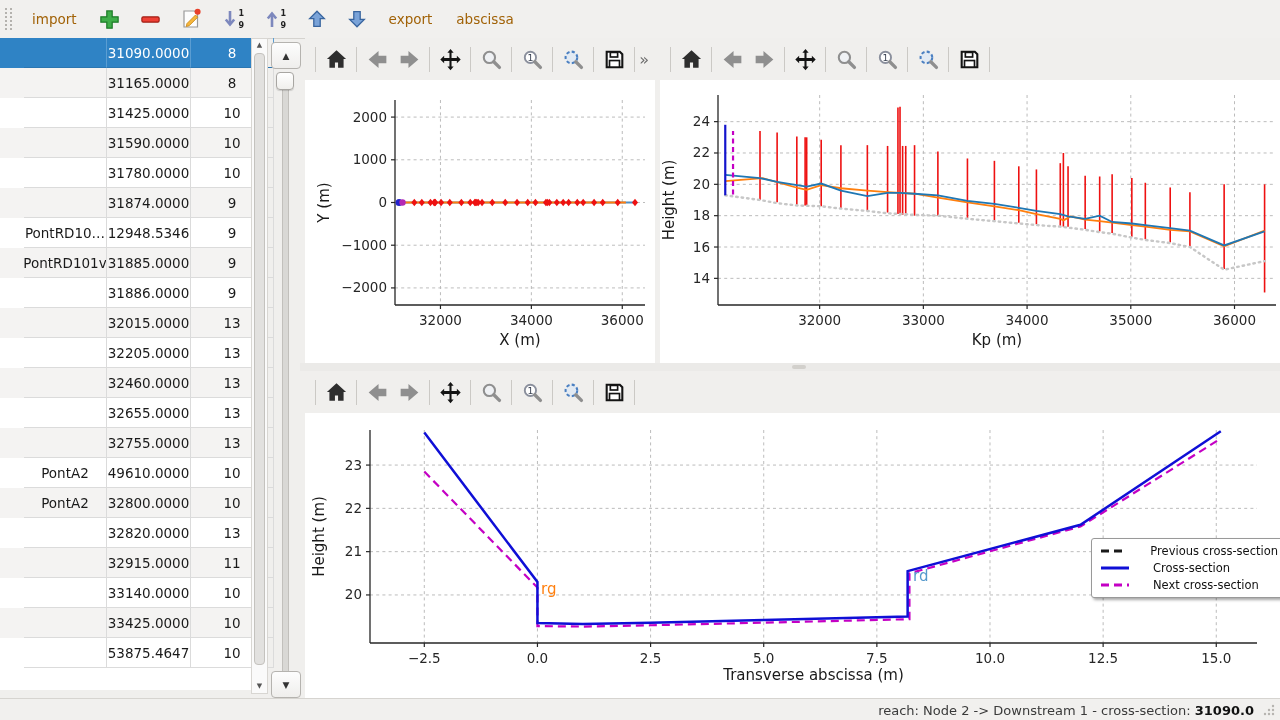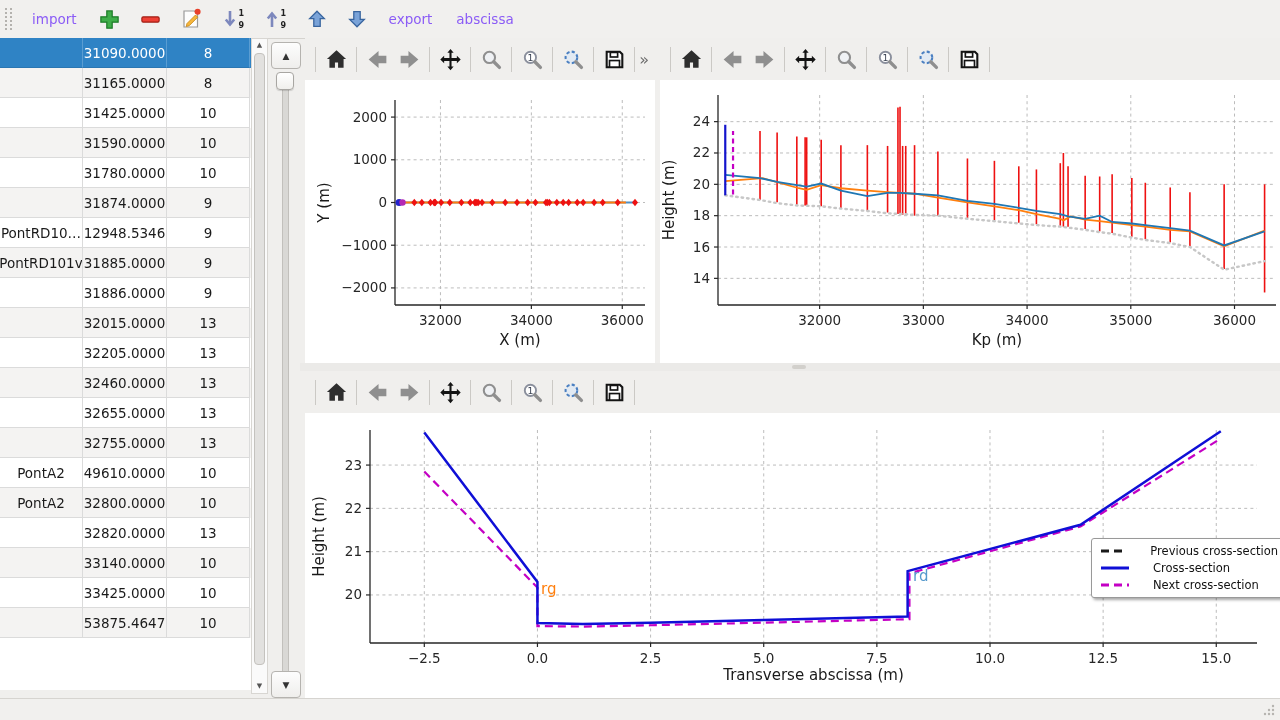--- a/index.html
+++ b/index.html
@@ -4,28 +4,28 @@
 <style>
   html,body{margin:0;padding:0;width:1280px;height:720px;overflow:hidden;
     font-family:"DejaVu Sans","Liberation Sans",sans-serif;background:#f0efed;}
   .abs{position:absolute;}
   
   #main-toolbar{left:0;top:0;width:1280px;height:38px;background:#f1f0ee;
     border-bottom:1px solid #d5d3cf;display:flex;align-items:center;}
   .tb-handle{width:3px;height:22px;border-left:2px dotted #b4b2ae;border-right:2px dotted #b4b2ae;margin:0 8px 0 5px;}
   .tbtn{background:transparent;border:0;padding:2px 6px;margin:0 3px;height:30px;
     display:flex;align-items:center;justify-content:center;cursor:default;}
-  .tbtn.text{font-size:13.5px;color:#8b5cf6;font-family:inherit;padding:2px 9px;}
+  .tbtn.text{font-size:13.5px;color:#a16207;font-family:inherit;padding:2px 9px;}
   .tbtn svg{display:block;}
   
   #table-panel{left:0;top:38px;width:251px;height:652px;background:#ffffff;border-right:1px solid #cfcdc9;}
   .thead{display:grid;grid-template-columns:83px 84px 83px;height:22px;}
   .th{background:linear-gradient(#fdfdfd,#e9e7e4);border-right:1px solid #c6c4c0;border-bottom:1px solid #c6c4c0;
     font-size:13px;font-weight:bold;color:#111;display:flex;align-items:center;justify-content:center;}
-  .trow{display:grid;grid-template-columns:83px 84px 83px;height:30px;}
+  .trow{display:grid;grid-template-columns:83px 84px 83px;height:30px;padding-left:24px;}
   .trow:nth-child(even){background:#f4f3f2;}
   .td{border-right:1px solid #dbdbdb;border-bottom:1px solid #dbdbdb;font-size:13.5px;color:#1a1a1a;
     display:flex;align-items:center;justify-content:center;white-space:nowrap;overflow:hidden;}
   .trow.sel{background:#2f83c5;}
   .trow.sel .td{color:#ffffff;border-right:1px solid #5a9dd2;border-bottom:1px solid #2a76b2;}
   
   .sb{background:#fafafa;border:1px solid #d8d6d2;}
   .sb-arrow{position:absolute;left:0;width:100%;text-align:center;color:#555;font-size:7px;line-height:13px;cursor:default;}
   .sb-thumb{position:absolute;left:2px;width:9px;background:#e2e1df;border:1px solid #c4c2be;border-radius:4px;}
   .slider-btn{position:absolute;width:28px;height:25px;background:linear-gradient(#fdfdfd,#efeeec);
@@ -188,20 +188,25 @@
   </div>
       <div class="trow">
     <div class="td">PontA2</div>
     <div class="td">32800.0000</div>
     <div class="td">10</div>
   </div>
       <div class="trow">
     <div class="td"></div>
     <div class="td">32820.0000</div>
     <div class="td">13</div>
+  </div>
+      <div class="trow">
+    <div class="td"></div>
+    <div class="td">32915.0000</div>
+    <div class="td">11</div>
   </div>
       <div class="trow">
     <div class="td"></div>
     <div class="td">33140.0000</div>
     <div class="td">10</div>
   </div>
       <div class="trow">
     <div class="td"></div>
     <div class="td">33425.0000</div>
     <div class="td">10</div>
@@ -609,20 +614,23 @@
       <div class="lg-row">
         <svg width="30" height="8">
           <line x1="1" y1="4" x2="29" y2="4" stroke="#c400c4" stroke-width="3" stroke-dasharray="8,5"></line>
         </svg>
         <span>Next cross-section</span>
       </div>
     </div>
 </div>
 
 <div id="status-bar" class="abs">
+  <div id="status-text">
+    <span>reach: Node 2 -&gt; Downstream 1 - cross-section: </span><b>31090.0</b>
+  </div>
   <svg id="resize-grip" width="14" height="14">
     <g fill="#b6b4b0">
         <circle cx="11" cy="3" r="1.2"></circle>
         <circle cx="7" cy="7" r="1.2"></circle>
         <circle cx="11" cy="7" r="1.2"></circle>
         <circle cx="3" cy="11" r="1.2"></circle>
         <circle cx="7" cy="11" r="1.2"></circle>
         <circle cx="11" cy="11" r="1.2"></circle>
       </g>
   </svg>

